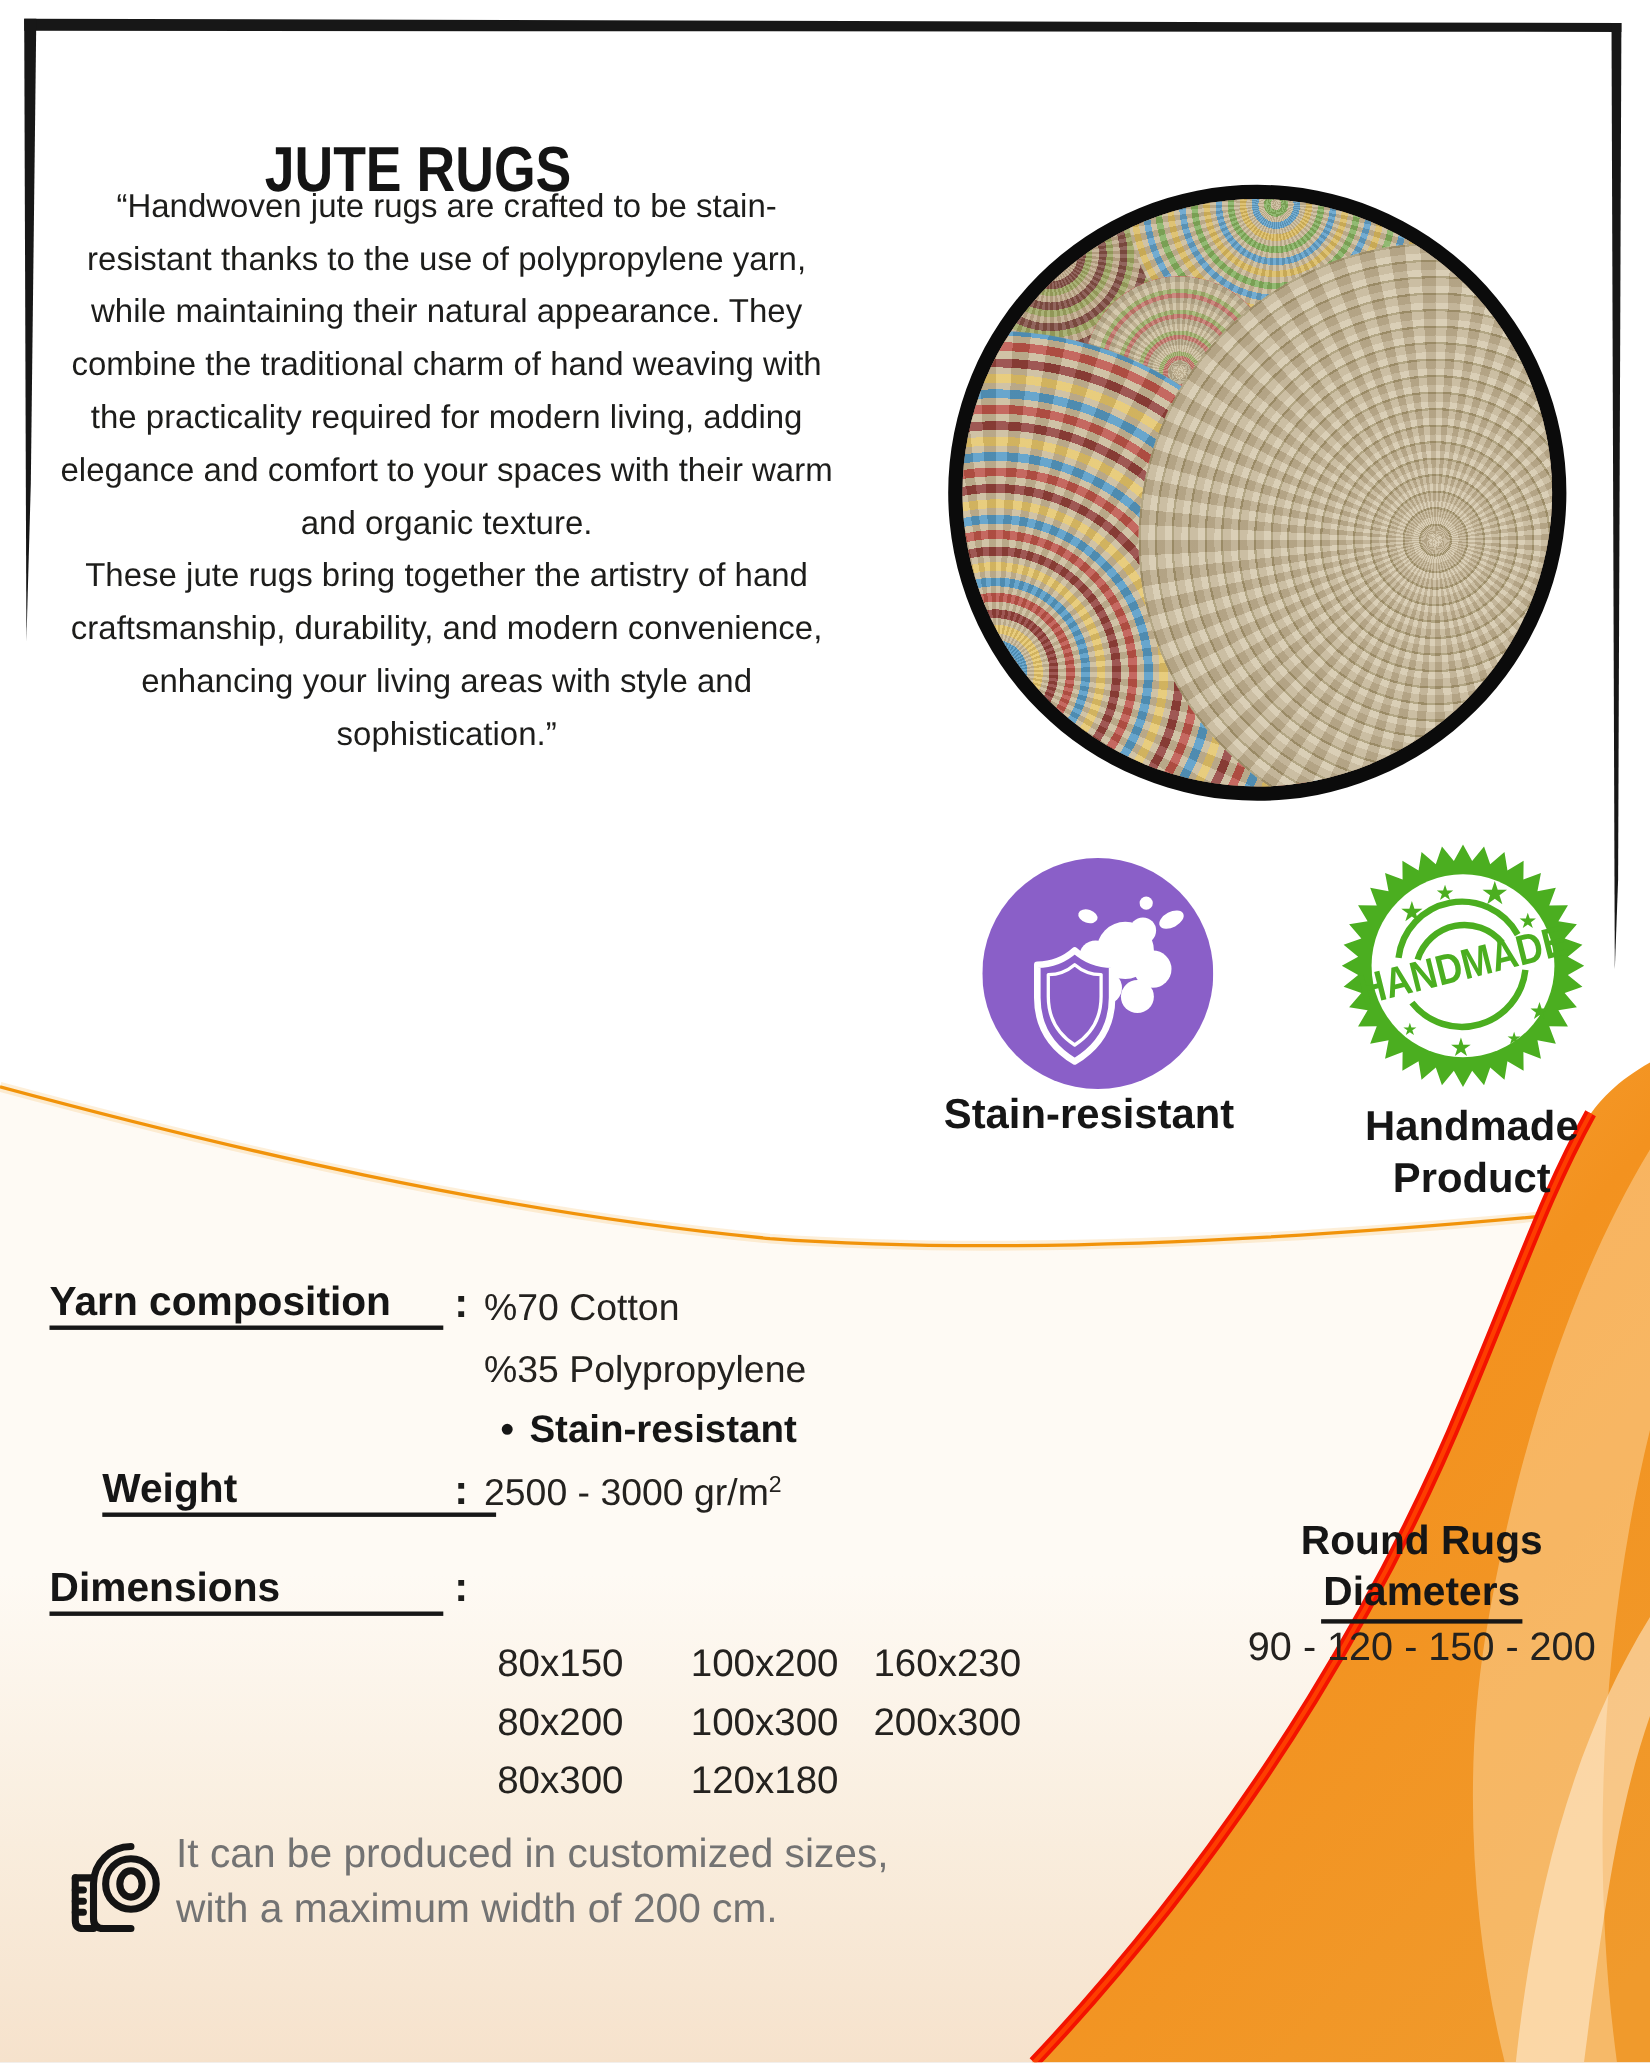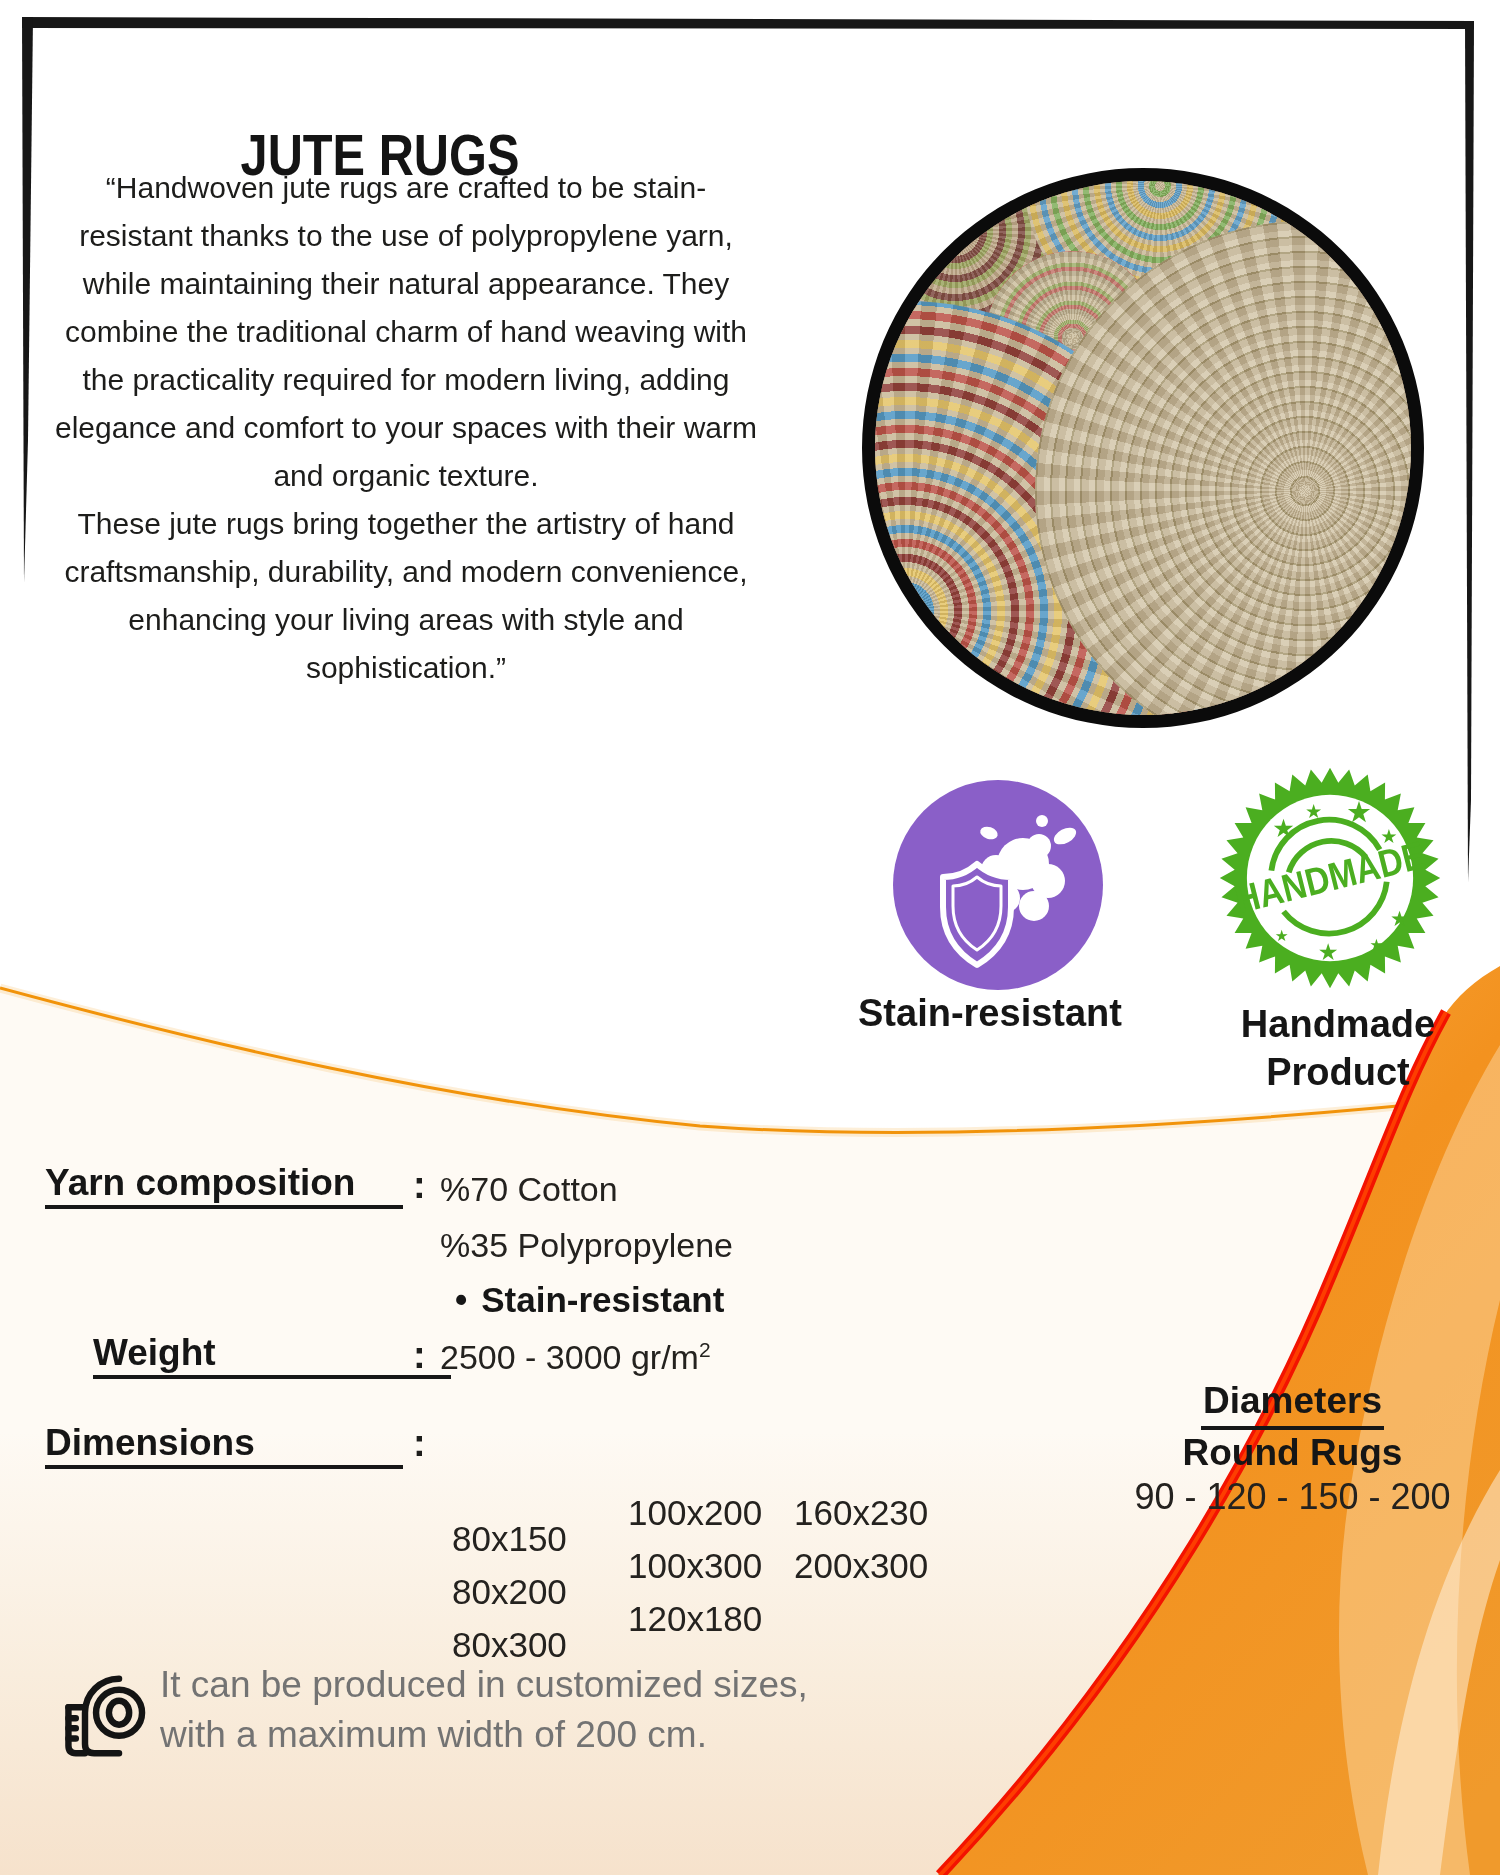--- a/index.html
+++ b/index.html
@@ -48,21 +48,21 @@
   #colon-yarn{top:1164px;} #colon-weight{top:1334px;} #colon-dims{top:1422px;}
   .spec-value{position:absolute;font-size:34px;font-weight:400;color:#24221f;}
   #yarn-v1{left:440px;top:1170px;}
   #yarn-v2{left:440px;top:1226px;}
   #yarn-bullet{left:455px;top:1280px;font-weight:700;font-size:35px;color:#161616;}
   #yarn-bullet .b{margin-right:14px;}
   #weight-v{left:440px;top:1338px;}
   #weight-v sup{font-size:21px;}
   #dims-heading{left:452px;top:1424px;font-weight:700;font-size:36px;color:#161616;}
   .dim-col{position:absolute;top:1486px;font-size:35px;line-height:53px;color:#24221f;}
-  #dim-col-0{left:452px;margin-top:26px;} #dim-col-1{left:628px;text-align:center;} #dim-col-2{left:794px;}
+  #dim-col-0{left:452px;} #dim-col-1{left:628px;text-align:center;} #dim-col-2{left:794px;}
 
   .round{position:absolute;left:1085px;top:1378px;width:415px;text-align:center;color:#161616;}
   .round .t{font-size:37px;font-weight:700;line-height:46px;}
   .round .t2 span{display:inline-block;border-bottom:4px solid #171717;padding:0 2px 2px 2px;}
   .round .vals{font-size:36px;font-weight:400;color:#24221f;}
 
   .tape-icon{position:absolute;left:62px;top:1666px;width:92px;height:98px;}
   .footer-note{position:absolute;left:160px;top:1660px;font-size:37px;font-weight:400;
                line-height:50px;color:#737373;}
 </style>
@@ -190,22 +190,22 @@
     <div>100x200</div>
     <div>100x300</div>
     <div>120x180</div>
   </div>
   <div class="dim-col" id="dim-col-2">
     <div>160x230</div>
     <div>200x300</div>
   </div>
 
   <div class="round">
+    <div class="t">Round Rugs</div>
     <div class="t t2"><span>Diameters</span></div>
-    <div class="t">Round Rugs</div>
     <div class="vals">90 - 120 - 150 - 200</div>
   </div>
 
   <div class="tape-icon">
     <svg viewBox="0 0 100 105" width="92" height="98">
       <g stroke="#141414" stroke-width="7" fill="none" stroke-linecap="round" stroke-linejoin="round">
         <circle cx="62" cy="50" r="25"></circle>
         <ellipse cx="62" cy="50" rx="11" ry="13"></ellipse>
         <path d="M62,13 A37,37 0 0 0 25,50 L25,84 Q25,94 35,94 L62,94"></path>
         <path d="M7,44 H25"></path>

